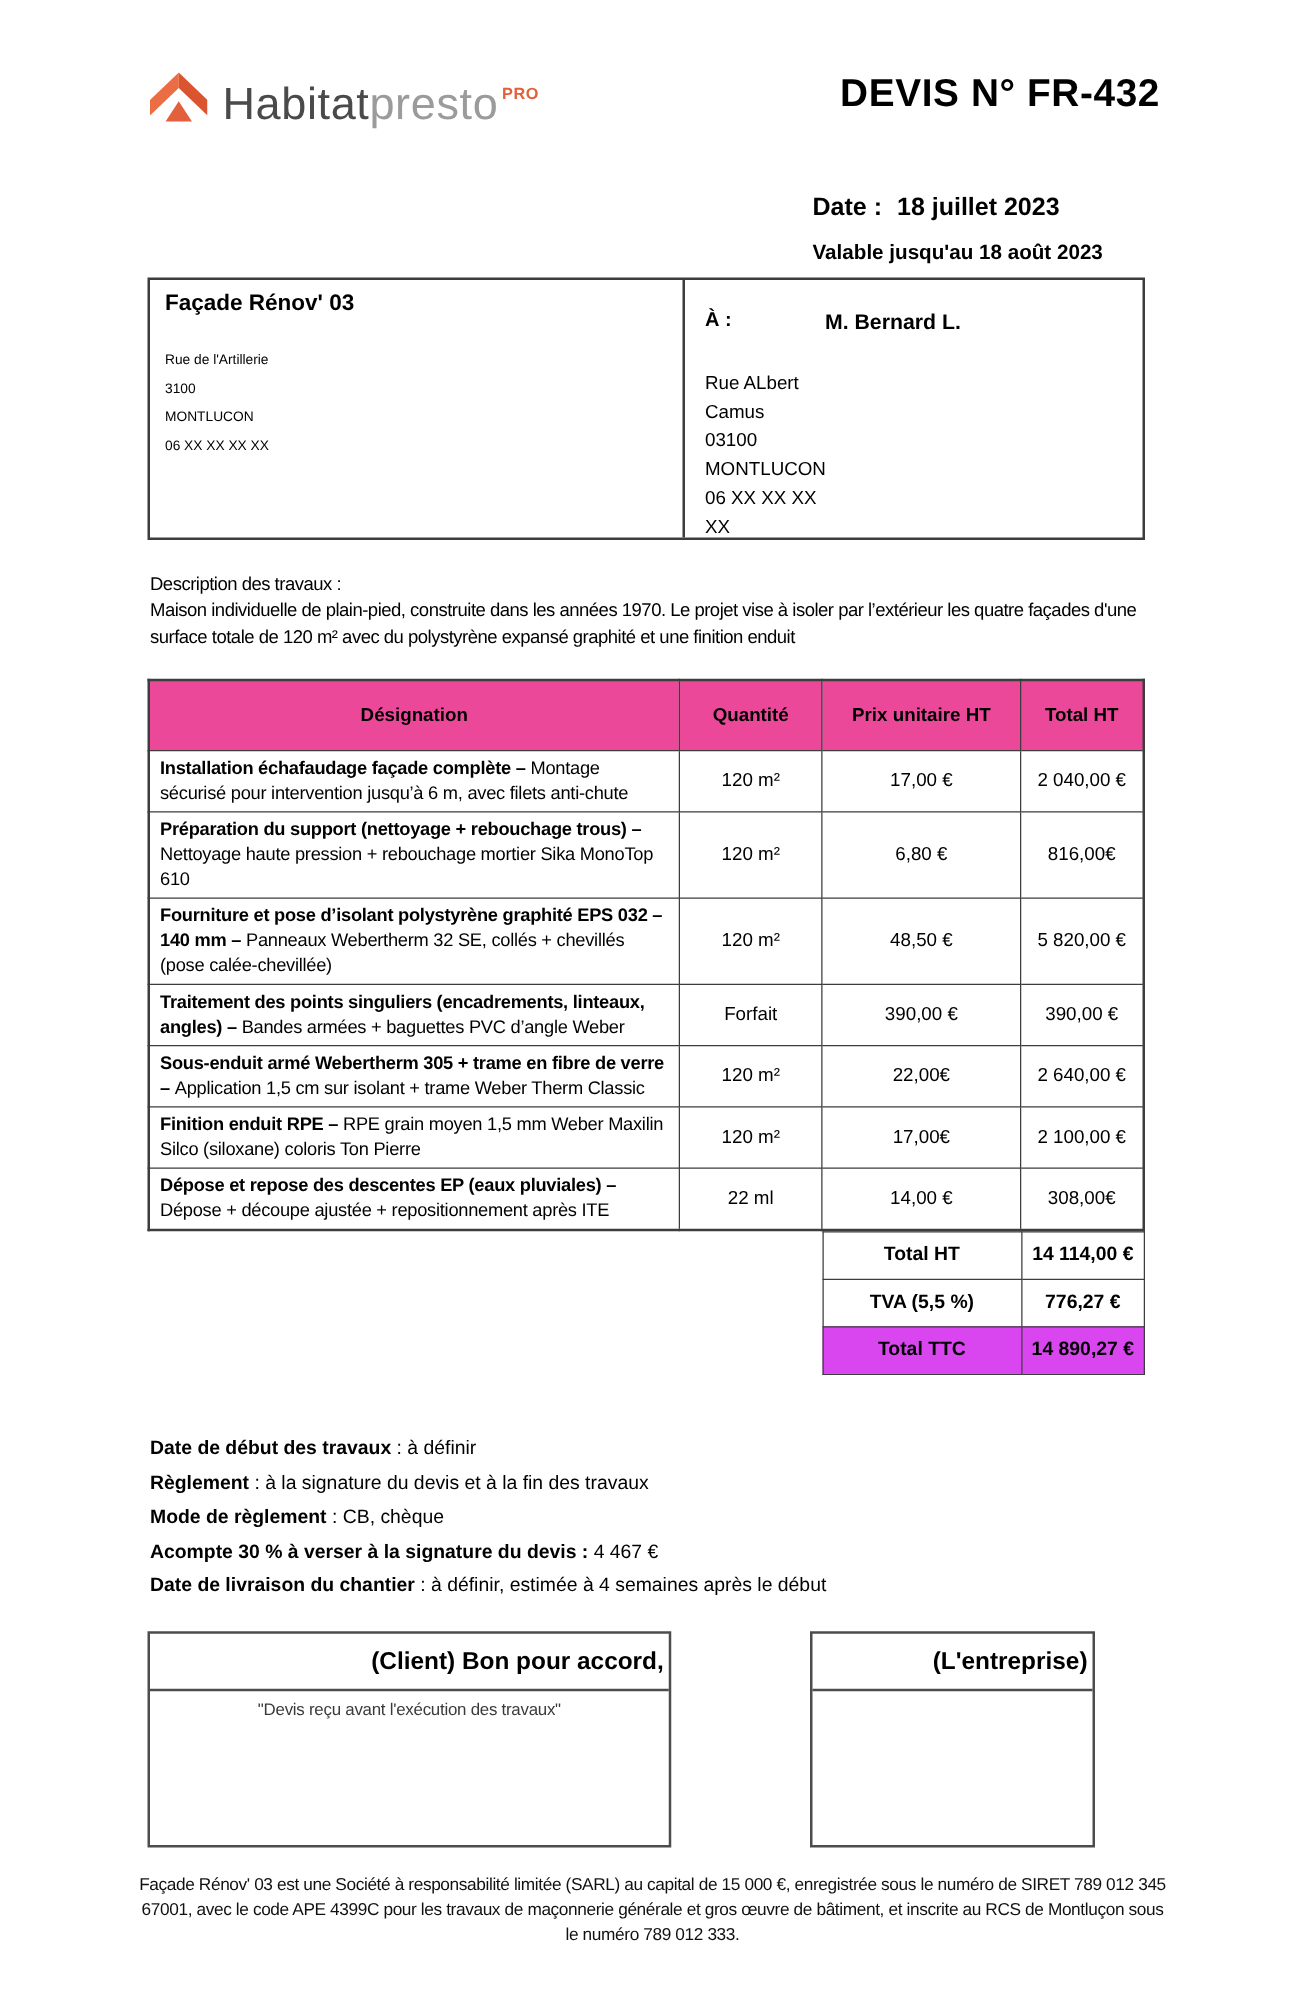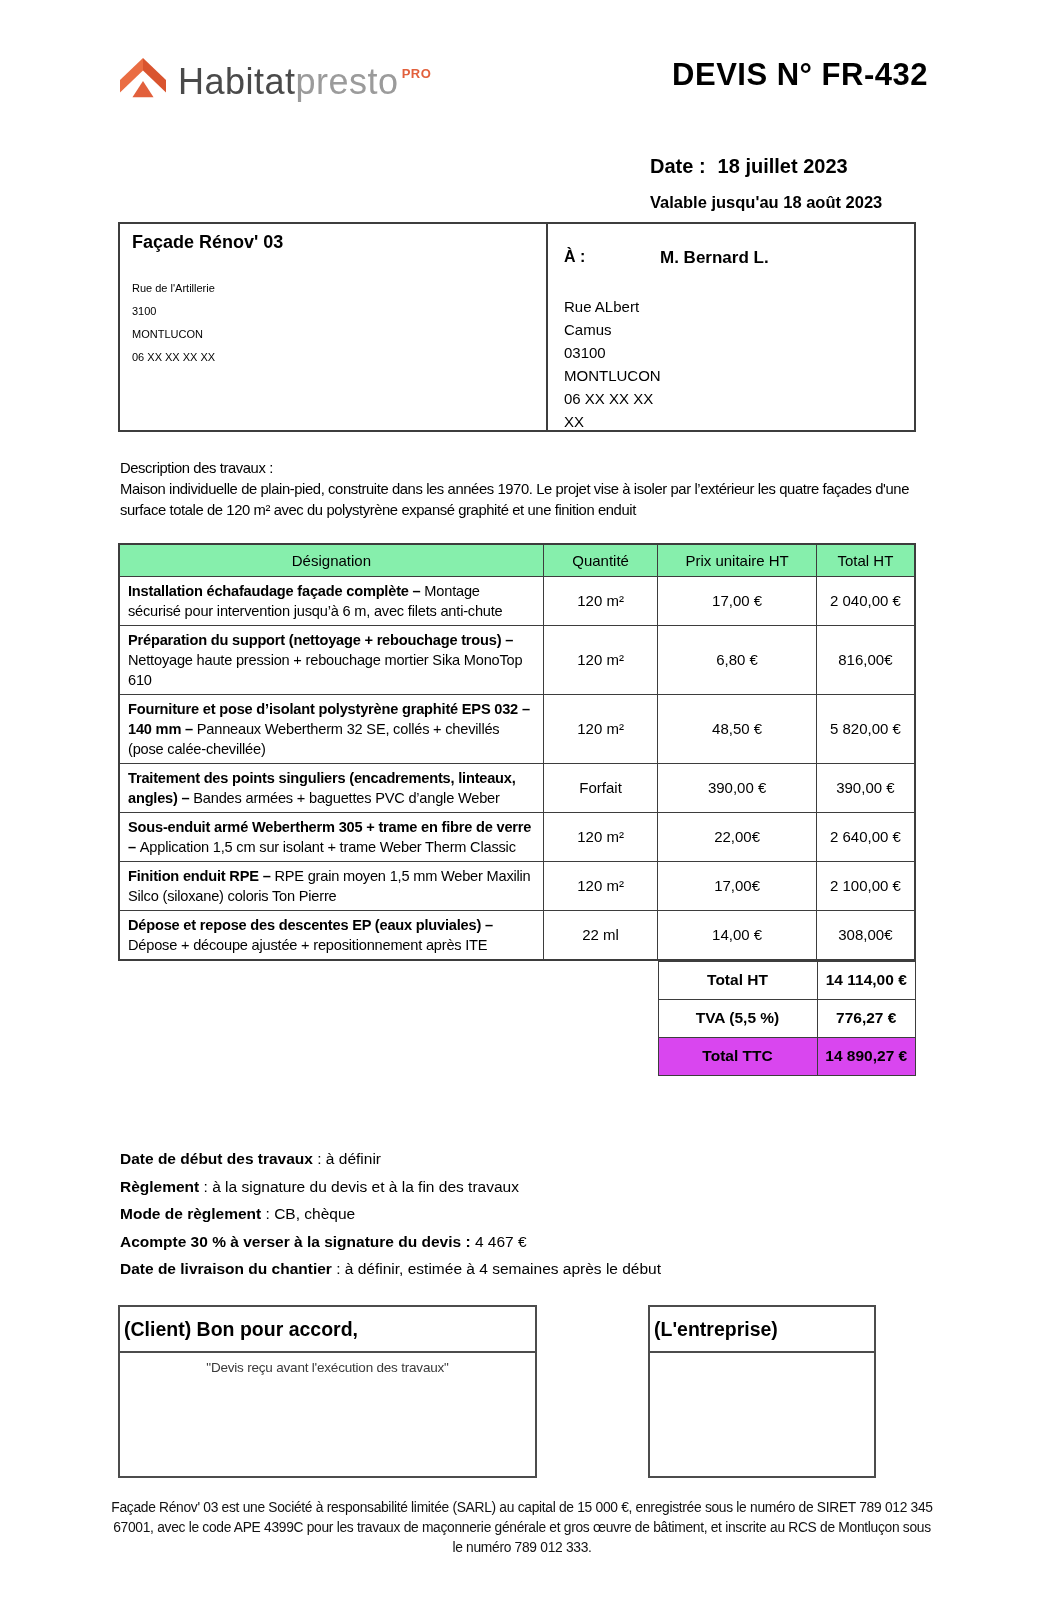--- a/index.html
+++ b/index.html
@@ -67,22 +67,22 @@
     position: absolute; left: 120px; top: 458px; width: 802px;
     font-size: 14.8px; line-height: 21px; letter-spacing: -0.4px;
   }
 
   
   .table-wrap { position: absolute; left: 118px; top: 543px; width: 798px; }
   table { border-collapse: collapse; width: 100%; table-layout: fixed; }
   .items-table { border: 2px solid #3d3d3d; }
   .items-table th, .items-table td { border: 1.5px solid #3d3d3d; }
   .items-table th {
-    background: #86efac; font-size: 15px; font-weight: normal;
-    height: 32px; text-align: center;
+    background: #ec4899; font-size: 15px; font-weight: bold;
+    height: 56px; text-align: center;
   }
   .items-table td { font-size: 14.6px; vertical-align: middle; }
   td.desig { padding: 4px 8px; line-height: 20px; letter-spacing: -0.2px; }
   td.desig .b { font-weight: bold; }
   td.center { text-align: center; padding: 4px 2px; font-size: 15px; }
   col.c-desig { width: 53.3%; }
   col.c-qty   { width: 14.4%; }
   col.c-unit  { width: 19.9%; }
   col.c-total { width: 12.4%; }
 
@@ -100,21 +100,21 @@
   .terms p .b { font-weight: bold; }
 
   
   .sig-box {
     position: absolute; top: 1305px; height: 173px;
     border: 2px solid #4c4c4c; background: #fff;
   }
   .sig-client { left: 118px; width: 419px; }
   .sig-company { left: 648px; width: 228px; }
   .sig-title {
-    text-align: left; font-weight: bold; font-size: 19.5px;
+    text-align: right; font-weight: bold; font-size: 19.5px;
     padding: 11px 4px 10px 4px; border-bottom: 2px solid #4c4c4c;
   }
   .sig-note {
     text-align: center; font-size: 13.5px; color: #3a3a3a;
     padding-top: 7px; letter-spacing: -0.2px;
   }
 
   
   .footer {
     position: absolute; left: 107px; top: 1498px; width: 830px;

